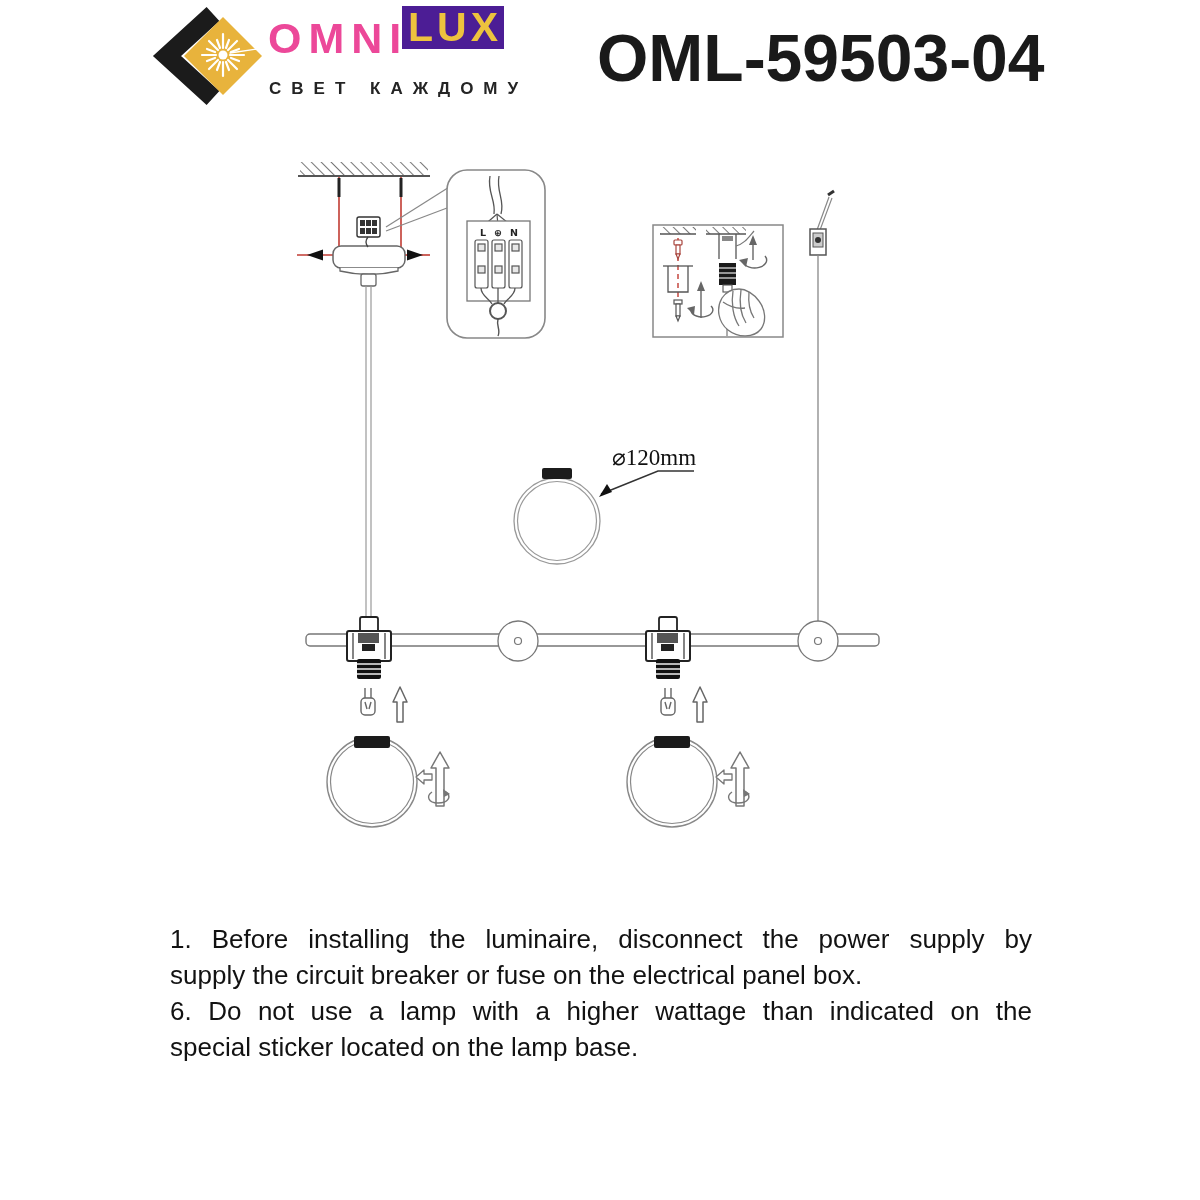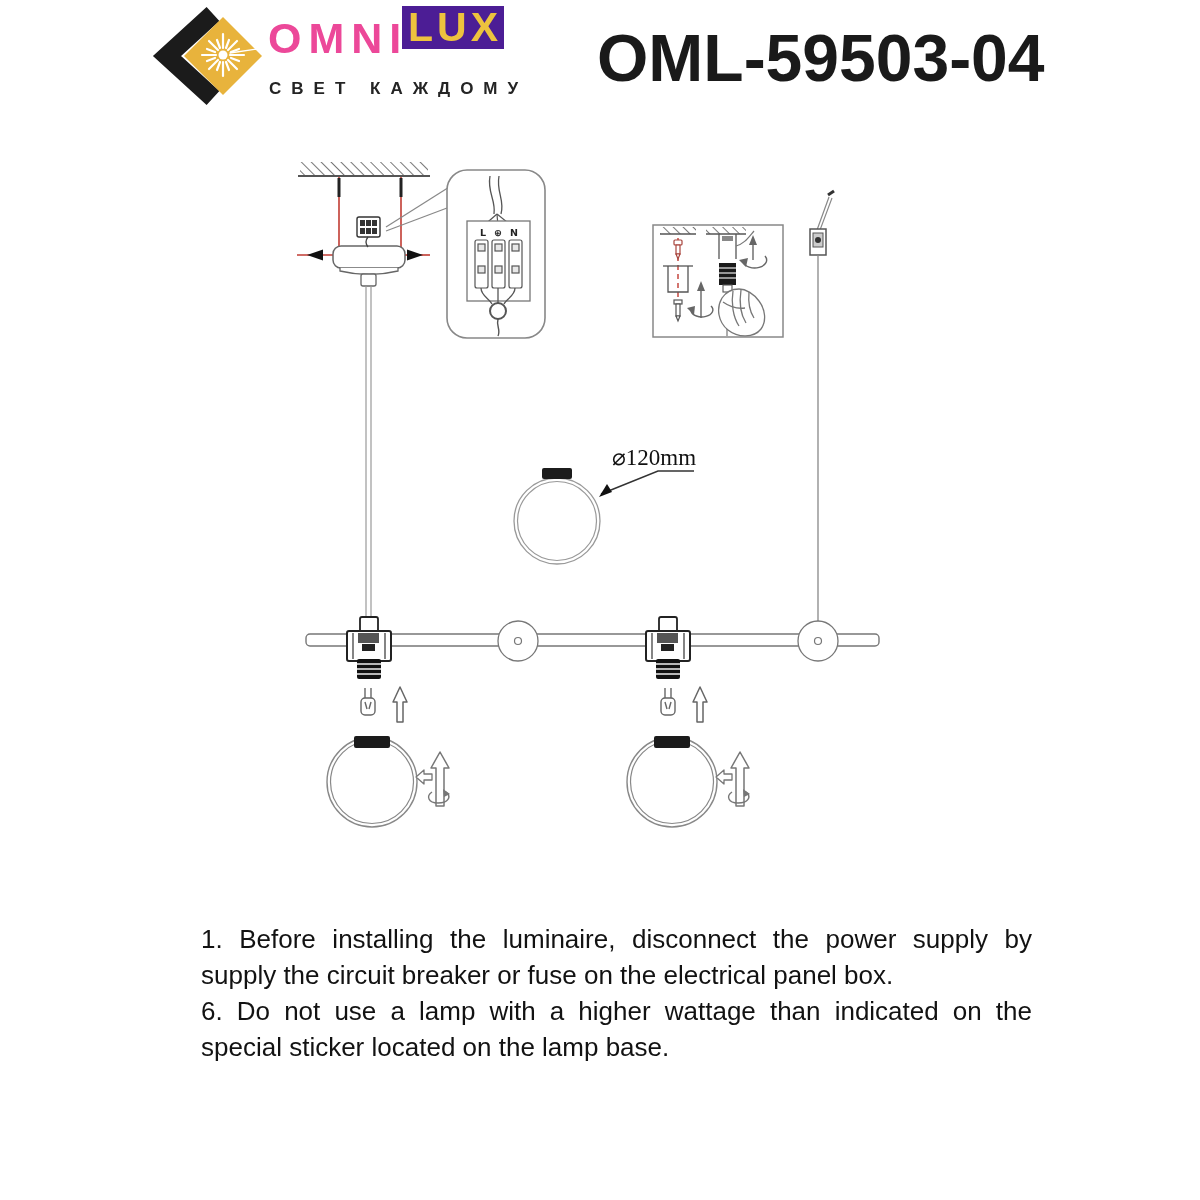--- a/index.html
+++ b/index.html
@@ -19,21 +19,21 @@
                   color:#1a1a1a; white-space:nowrap; }
 
   
   .diagram { position:absolute; left:0; top:0; }
   .dim-label { font-family:"Liberation Serif","DejaVu Serif","DejaVu Sans",serif; font-size:23px; fill:#111; }
   .tlabel { font-family:"DejaVu Sans","Liberation Sans",sans-serif; font-size:9.5px; font-weight:bold; fill:#222; }
 
   
   .instructions { position:absolute; left:170px; top:921px; width:862px; font-size:26px;
                   line-height:36px; color:#121212; }
-  .ins-line { text-align:justify; text-align-last:justify;margin-left:31px; }
+  .ins-line { text-align:justify; text-align-last:justify; }
   .ins-line.last { text-align-last:left; }
 </style>
 </head>
 <body>
 
 <div class="page">
 
   <svg class="brand-icon" width="140" height="112" viewBox="0 0 140 112">
     <polyline points="63,10 17,52 63,94" fill="none" stroke="#1b1b1b" stroke-width="19"></polyline>
     <polygon points="73,13 112,52 73,91 34,52" fill="#E8B33C"></polygon>

